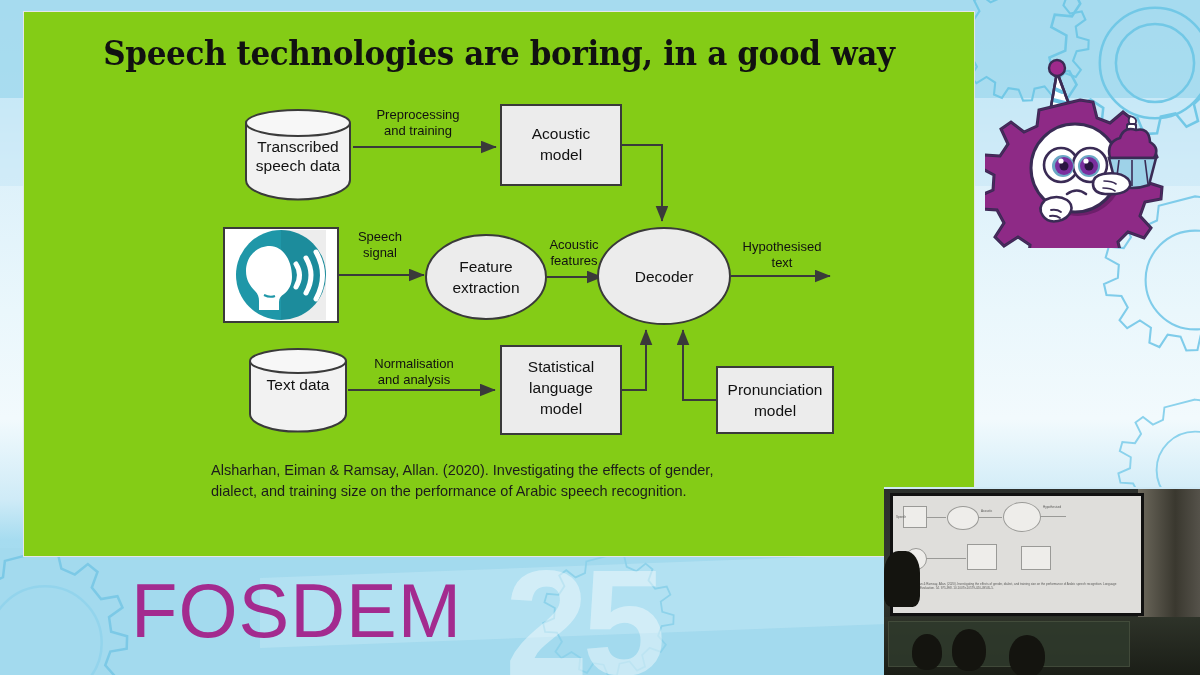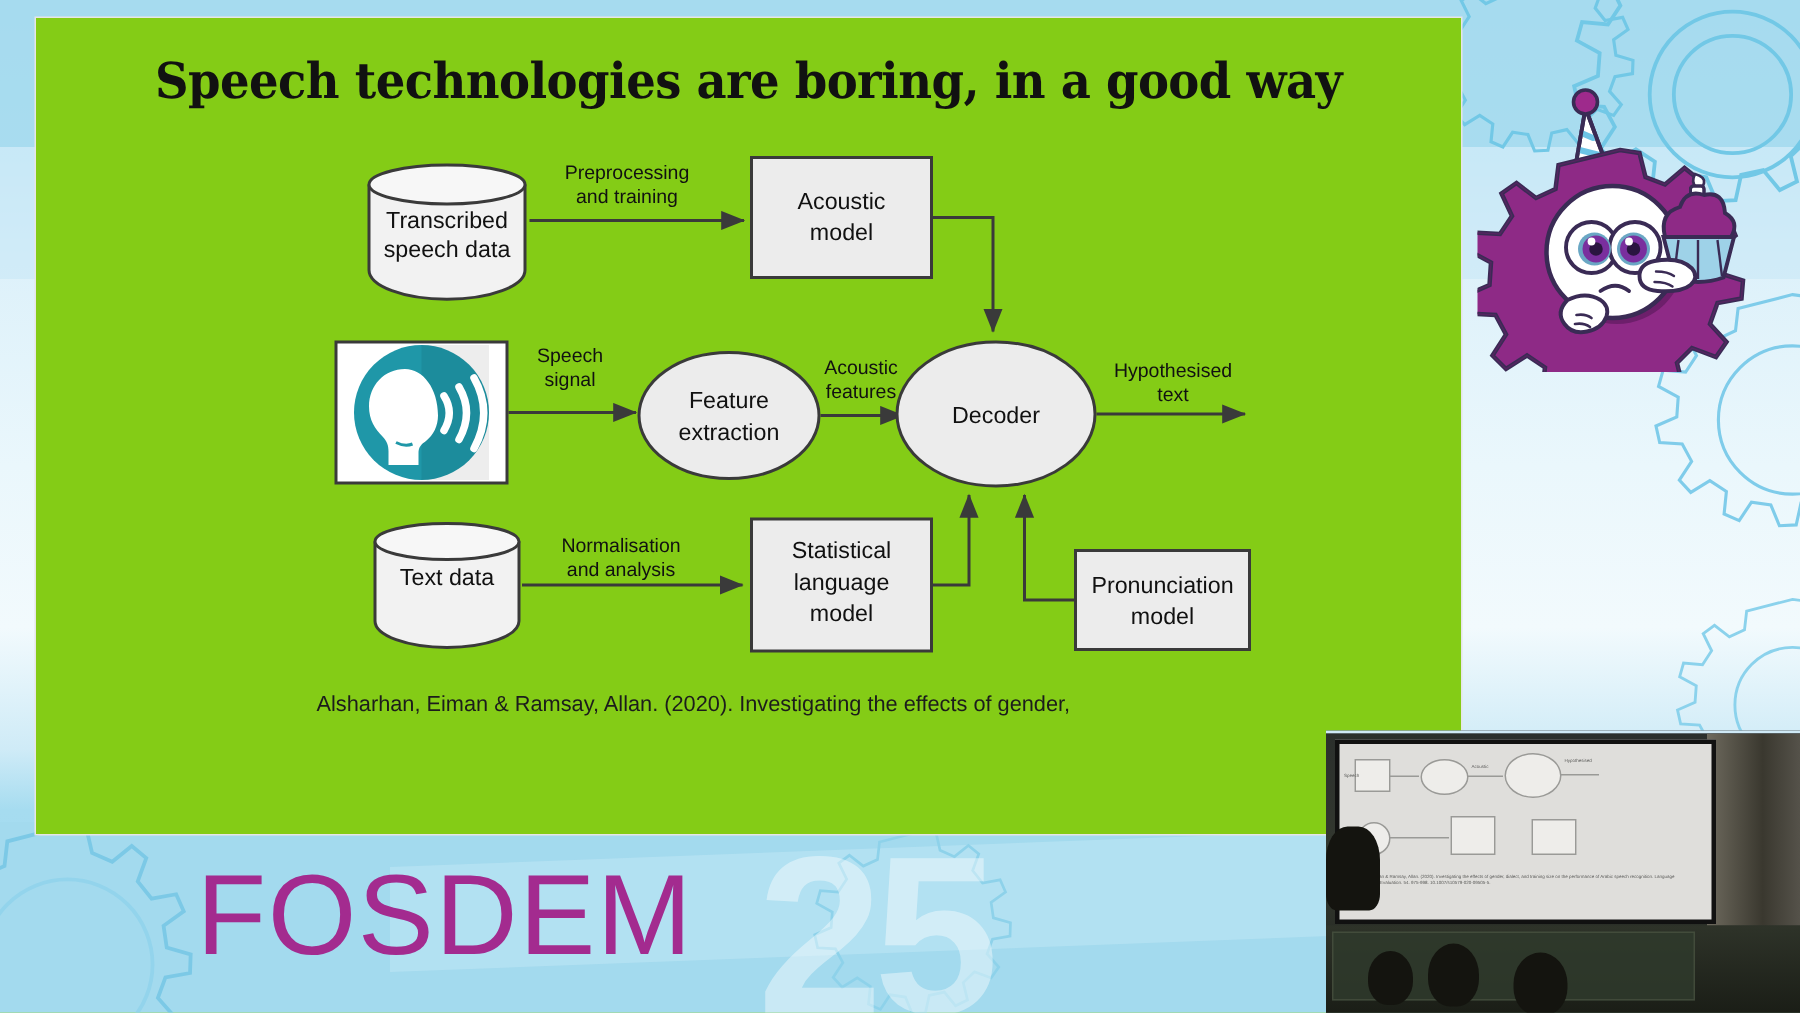--- a/index.html
+++ b/index.html
@@ -249,20 +249,21 @@
 
             <text x="390" y="278">Normalisation</text>
             <text x="390" y="294">and analysis</text>
           </g>
         </g>
       </svg>
     </div>
 
     <div class="cite">
       <div>Alsharhan, Eiman &amp; Ramsay, Allan. (2020). Investigating the effects of gender,</div>
+      <div>dialect, and training size on the performance of Arabic speech recognition.</div>
     </div>
   </div>
 
   <div class="mascot">
     <svg width="190" height="200" viewBox="0 0 190 200">
 
       <g>
         <path d="M62 82 L72 24 L92 78 Z" fill="#ffffff" stroke="#3a2b55" stroke-width="2.6" stroke-linejoin="round"></path>
         <g stroke="#6cc4e6" stroke-width="4" fill="none" stroke-linecap="round">
           <path d="M66 63 L83 66"></path>

